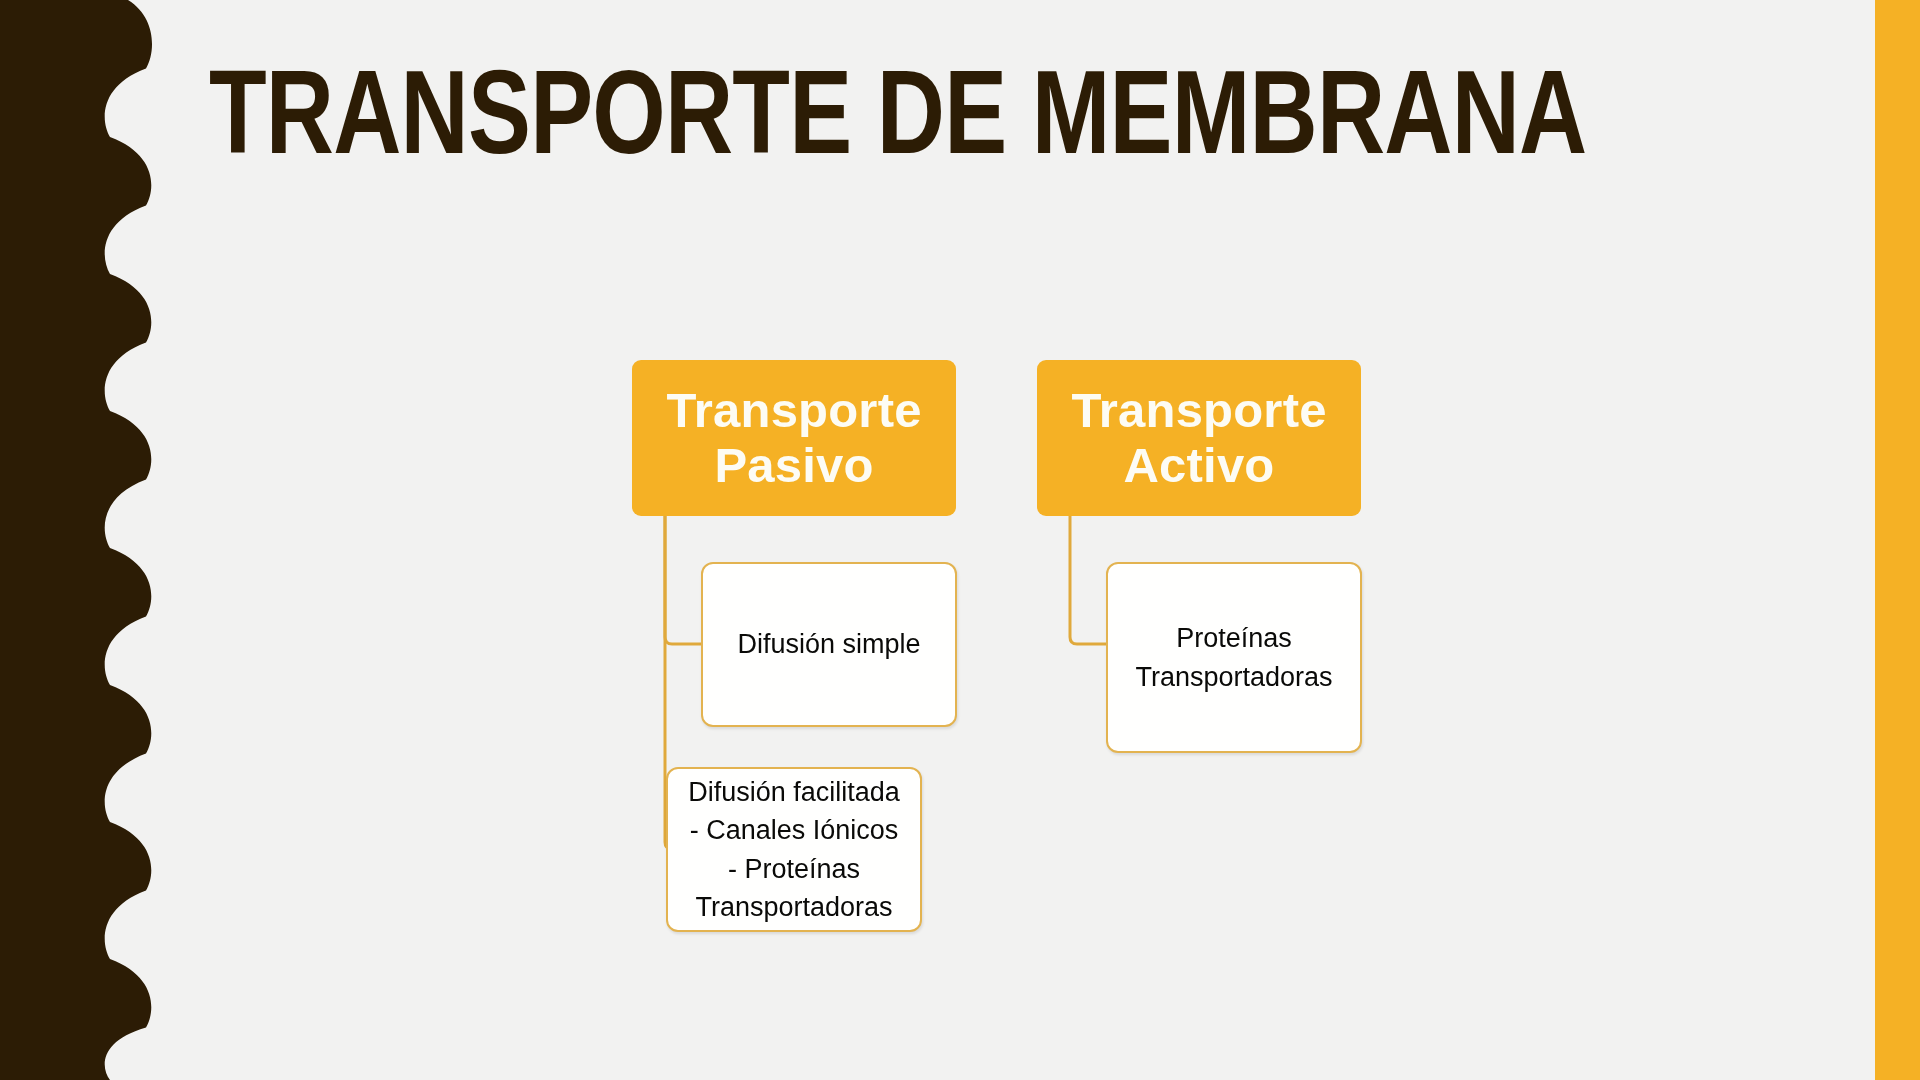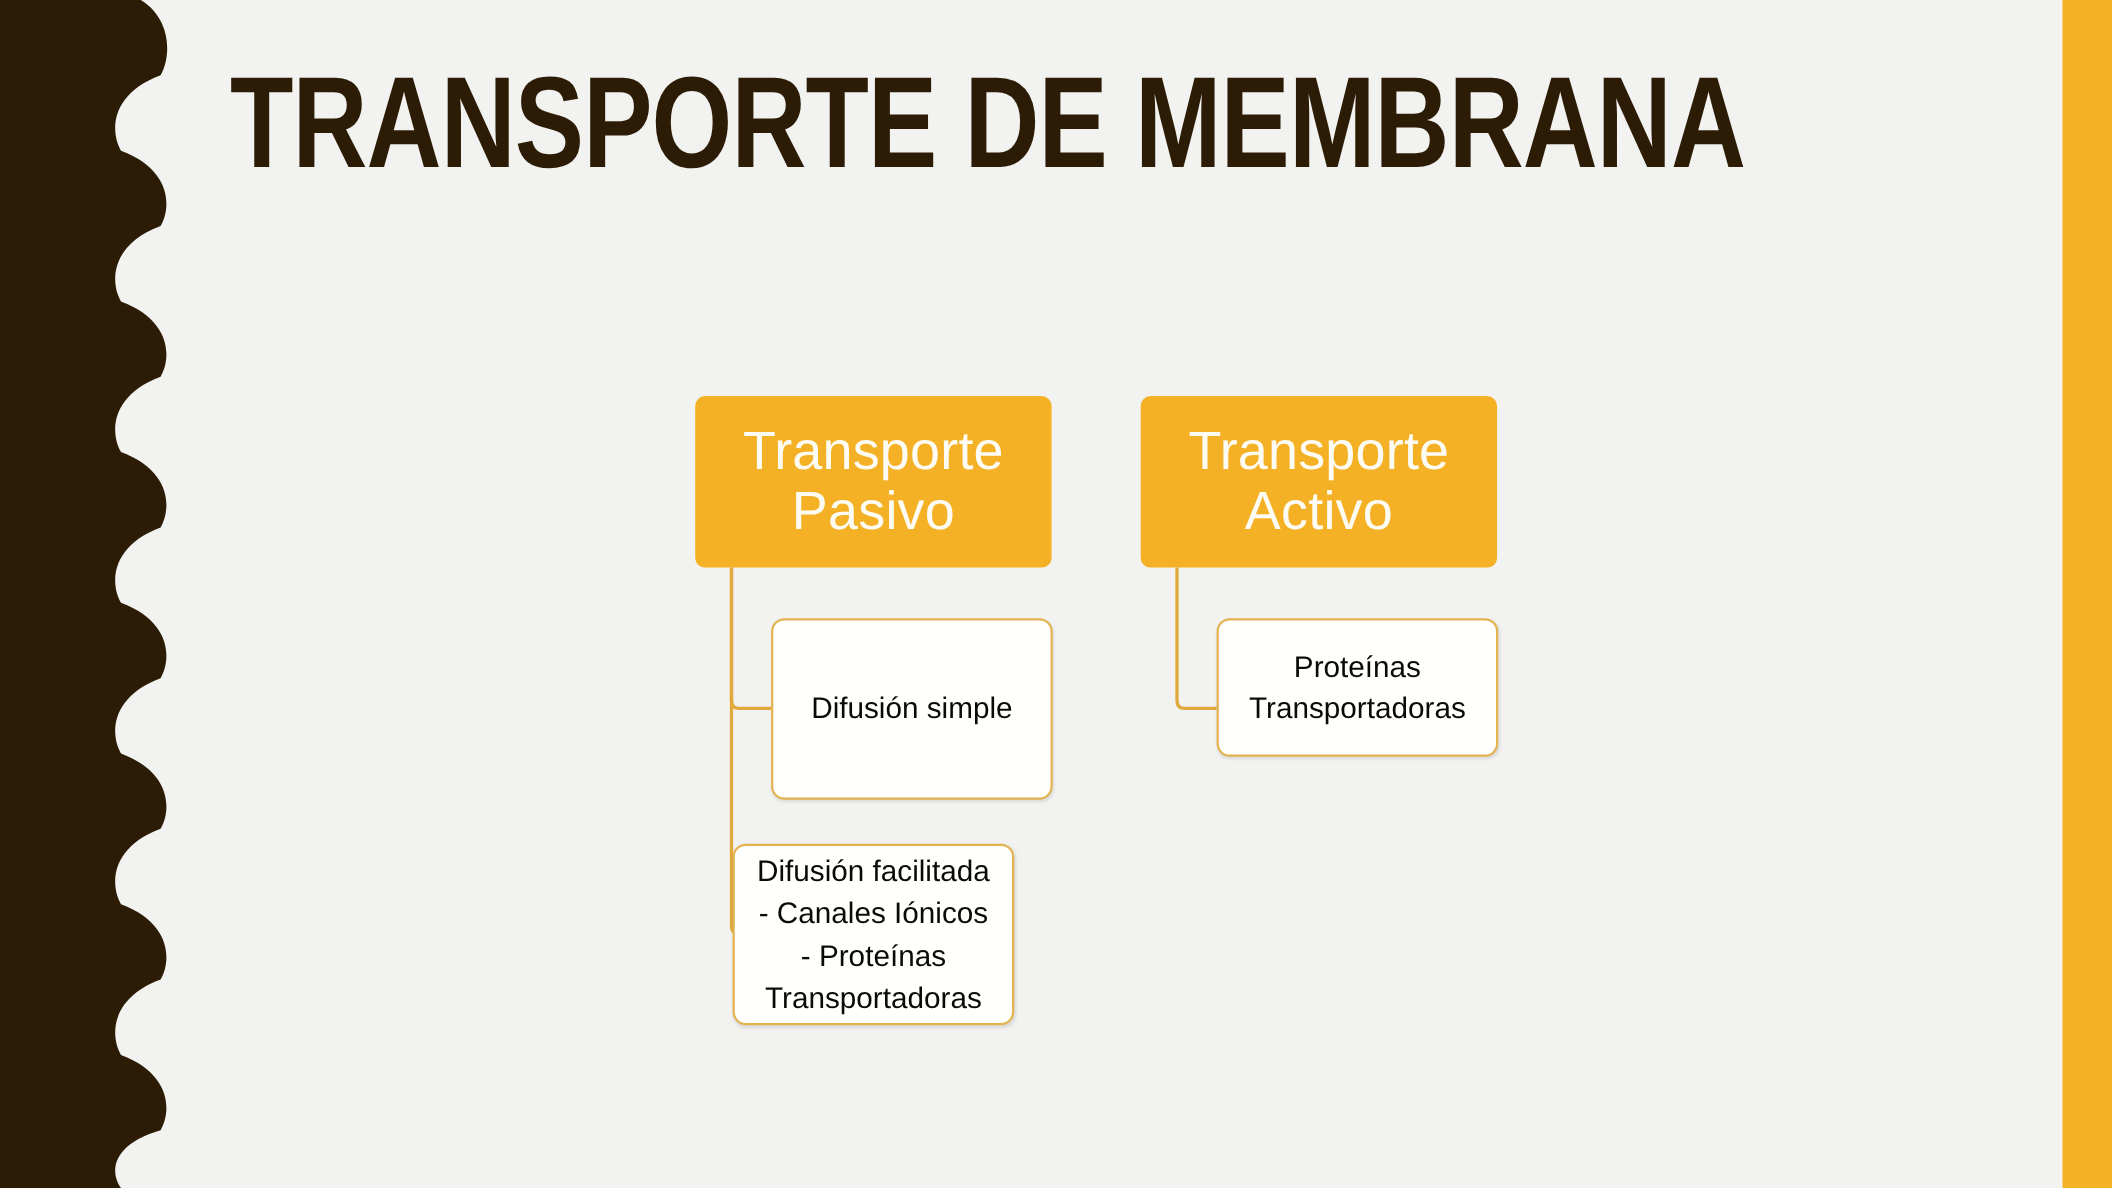--- a/index.html
+++ b/index.html
@@ -85,21 +85,21 @@
     pointer-events:auto;
   }
 
   
   .node-root {
     background:#F5B125;
     border-radius:9px;
     color:#FDFCF4;
     font-size:49px;
     line-height:1.12;
-    font-weight:400;
+    font-weight:700;
     letter-spacing:.2px;
   }
 
   
   .node-child {
     background:#FFFFFE;
     border:2px solid #E3B350;
     border-radius:12px;
     color:#0A0A08;
     font-size:27px;
@@ -144,19 +144,19 @@
 - Canales Iónicos
 - Proteínas
 Transportadoras</span>
     </div>
 
     <div class="node node-root" style="left:1037px; top:360px; width:324px; height:156px;">
       <span class="node-label">Transporte
 Activo</span>
     </div>
 
-    <div class="node node-child" style="left:1106px; top:562px; width:256px; height:126px;">
+    <div class="node node-child" style="left:1106px; top:562px; width:256px; height:191px;">
       <span class="node-label">Proteínas
 Transportadoras</span>
     </div>
   </div>
 
 </div>
 
 </body></html>

